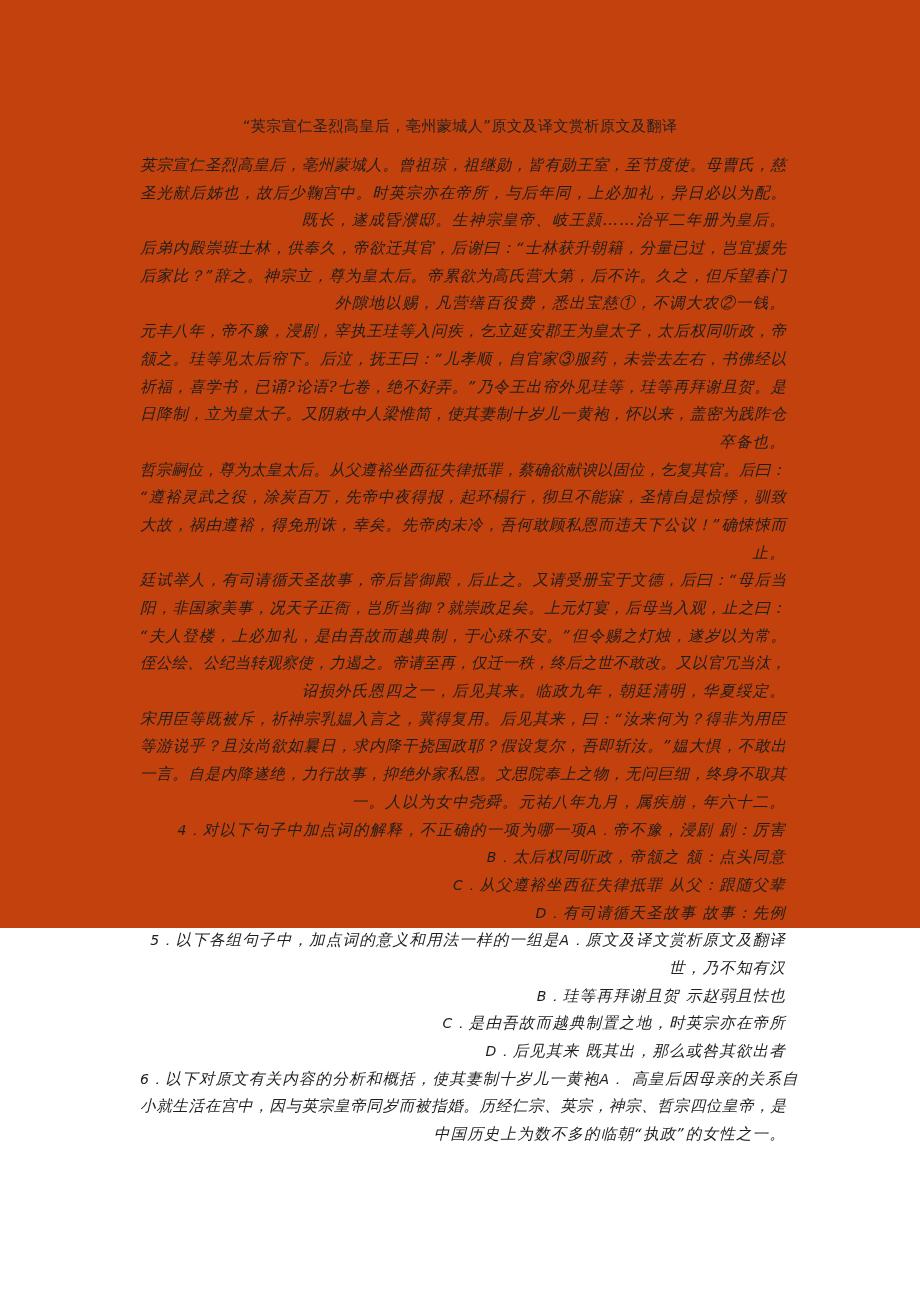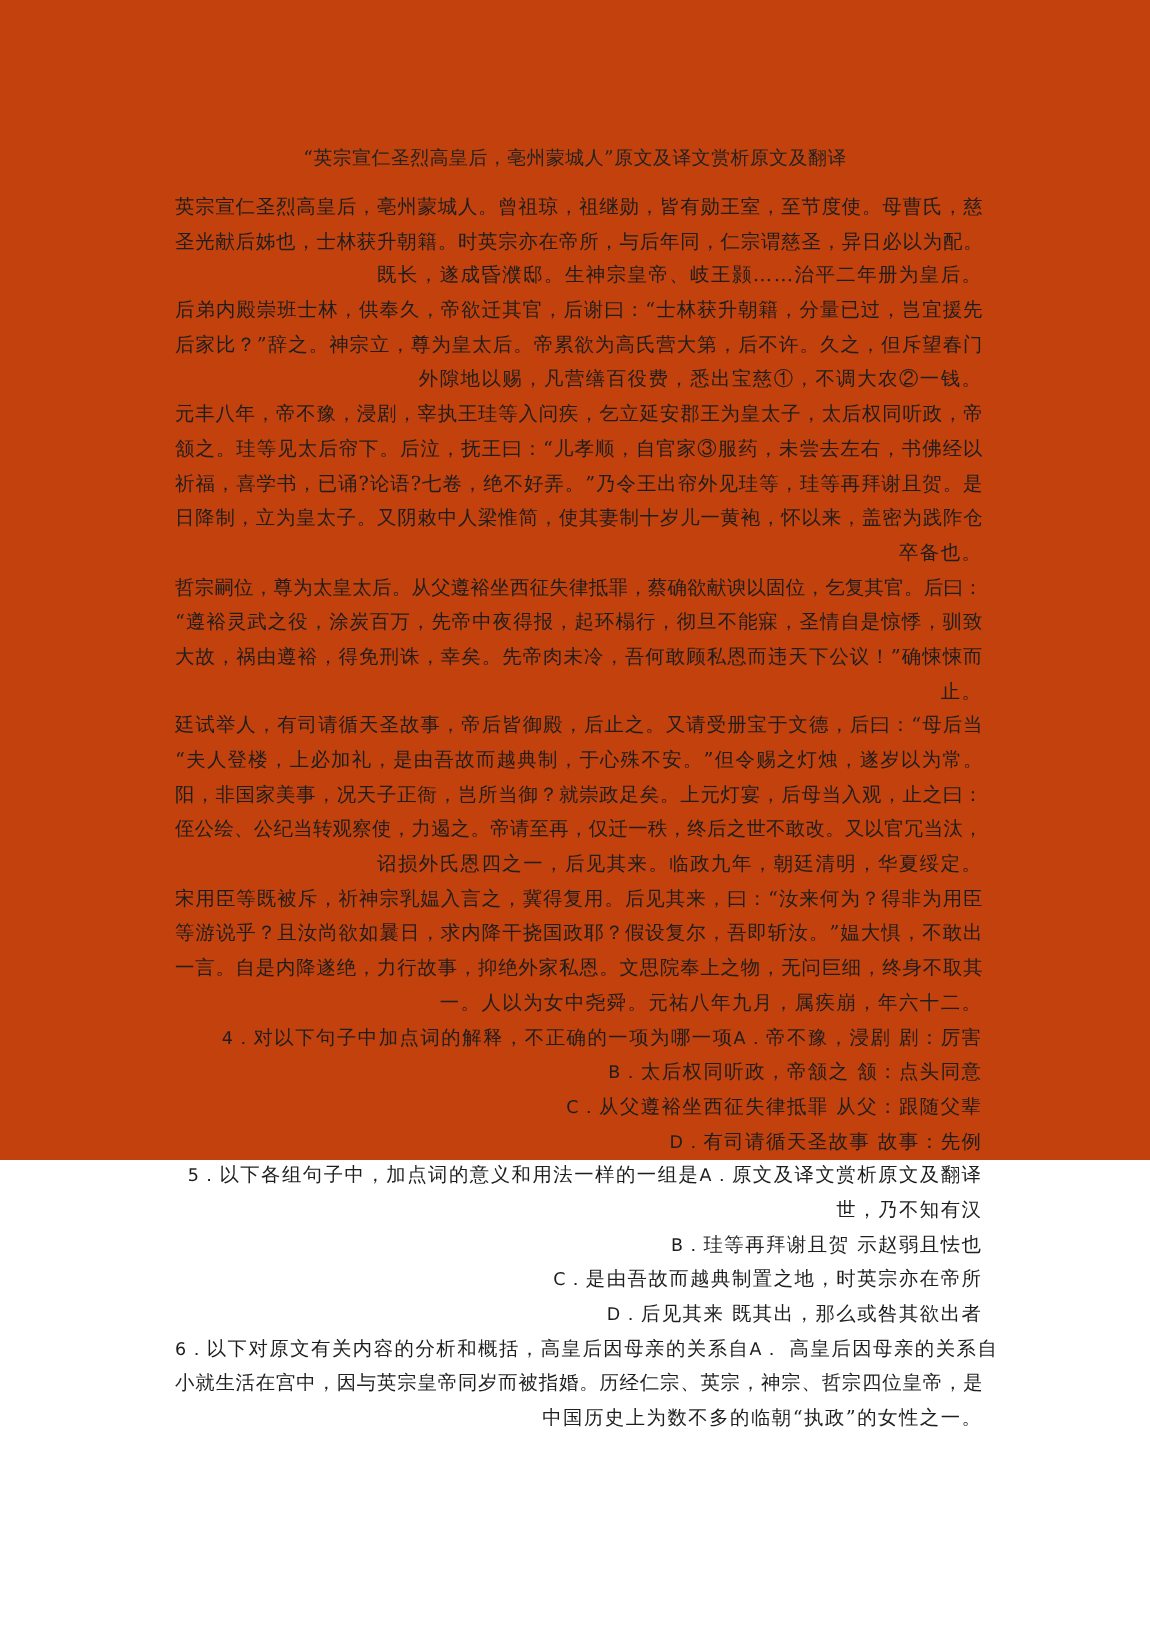--- a/index.html
+++ b/index.html
@@ -40,20 +40,21 @@
     top: 152px;
     width: 646px;
   }
   .line {
     height: 27.7px;
     line-height: 27.7px;
     font-size: 15.5px;
     white-space: nowrap;
     overflow: visible;
     color: #1e1e1e;
+    font-style: italic;
   }
   .line.full {
     text-align: justify;
     text-align-last: justify;
   }
   .line.partial {
     text-align: right;
     letter-spacing: 1.2px;
   }
   .opt {
@@ -63,37 +64,37 @@
 </style>
 </head>
 <body>
 
 <div class="page">
   <div class="title">“英宗宣仁圣烈高皇后，亳州蒙城人”原文及译文赏析原文及翻译</div>
 
   <div class="content">
 
     <div class="line full">英宗宣仁圣烈高皇后，亳州蒙城人。曾祖琼，祖继勋，皆有勋王室，至节度使。母曹氏，慈</div>
-    <div class="line full">圣光献后姊也，士林获升朝籍。时英宗亦在帝所，与后年同，仁宗谓慈圣，异日必以为配。</div>
+    <div class="line full">圣光献后姊也，故后少鞠宫中。时英宗亦在帝所，与后年同，上必加礼，异日必以为配。</div>
     <div class="line partial">既长，遂成昏濮邸。生神宗皇帝、岐王颢……治平二年册为皇后。</div>
     <div class="line full">后弟内殿崇班士林，供奉久，帝欲迁其官，后谢曰：“士林获升朝籍，分量已过，岂宜援先</div>
     <div class="line full">后家比？”辞之。神宗立，尊为皇太后。帝累欲为高氏营大第，后不许。久之，但斥望春门</div>
     <div class="line partial">外隙地以赐，凡营缮百役费，悉出宝慈①，不调大农②一钱。</div>
     <div class="line full">元丰八年，帝不豫，浸剧，宰执王珪等入问疾，乞立延安郡王为皇太子，太后权同听政，帝</div>
     <div class="line full">颔之。珪等见太后帘下。后泣，抚王曰：“儿孝顺，自官家③服药，未尝去左右，书佛经以</div>
     <div class="line full">祈福，喜学书，已诵?论语?七卷，绝不好弄。”乃令王出帘外见珪等，珪等再拜谢且贺。是</div>
     <div class="line full">日降制，立为皇太子。又阴敕中人梁惟简，使其妻制十岁儿一黄袍，怀以来，盖密为践阼仓</div>
     <div class="line partial">卒备也。</div>
     <div class="line full">哲宗嗣位，尊为太皇太后。从父遵裕坐西征失律抵罪，蔡确欲献谀以固位，乞复其官。后曰：</div>
     <div class="line full">“遵裕灵武之役，涂炭百万，先帝中夜得报，起环榻行，彻旦不能寐，圣情自是惊悸，驯致</div>
     <div class="line full">大故，祸由遵裕，得免刑诛，幸矣。先帝肉未冷，吾何敢顾私恩而违天下公议！”确悚悚而</div>
     <div class="line partial">止。</div>
     <div class="line full">廷试举人，有司请循天圣故事，帝后皆御殿，后止之。又请受册宝于文德，后曰：“母后当</div>
+    <div class="line full">阳，非国家美事，况天子正衙，岂所当御？就崇政足矣。上元灯宴，后母当入观，止之曰：</div>
     <div class="line full">“夫人登楼，上必加礼，是由吾故而越典制，于心殊不安。”但令赐之灯烛，遂岁以为常。</div>
-    <div class="line full">阳，非国家美事，况天子正衙，岂所当御？就崇政足矣。上元灯宴，后母当入观，止之曰：</div>
     <div class="line full">侄公绘、公纪当转观察使，力遏之。帝请至再，仅迁一秩，终后之世不敢改。又以官冗当汰，</div>
     <div class="line partial">诏损外氏恩四之一，后见其来。临政九年，朝廷清明，华夏绥定。</div>
     <div class="line full">宋用臣等既被斥，祈神宗乳媪入言之，冀得复用。后见其来，曰：“汝来何为？得非为用臣</div>
     <div class="line full">等游说乎？且汝尚欲如曩日，求内降干挠国政耶？假设复尔，吾即斩汝。”媪大惧，不敢出</div>
     <div class="line full">一言。自是内降遂绝，力行故事，抑绝外家私恩。文思院奉上之物，无问巨细，终身不取其</div>
     <div class="line partial">一。人以为女中尧舜。元祐八年九月，属疾崩，年六十二。</div>
 
 
     <div class="line partial">
       <span class="opt">4．</span><span>对以下句子中加点词的解释，不正确的一项为哪一项</span><span class="opt">A．</span><span>帝不豫，浸剧 剧：厉害</span>
@@ -118,21 +119,21 @@
       <span class="opt">B．</span><span>珪等再拜谢且贺 示赵弱且怯也</span>
     </div>
     <div class="line partial">
       <span class="opt">C．</span><span>是由吾故而越典制置之地，时英宗亦在帝所</span>
     </div>
     <div class="line partial">
       <span class="opt">D．</span><span>后见其来 既其出，那么或咎其欲出者</span>
     </div>
 
     <div class="line partial">
-      <span class="opt">6．</span><span>以下对原文有关内容的分析和概括，高皇后因母亲的关系自</span><span class="opt">A．</span><span>  高皇后因母亲的关系自</span>
+      <span class="opt">6．</span><span>以下对原文有关内容的分析和概括，使其妻制十岁儿一黄袍</span><span class="opt">A．</span><span>  高皇后因母亲的关系自</span>
     </div>
     <div class="line full">
       <span>小就生活在宫中，因与英宗皇帝同岁而被指婚。历经仁宗、英宗，神宗、哲宗四位皇帝，是</span>
     </div>
     <div class="line partial">
       <span>中国历史上为数不多的临朝“执政”的女性之一。</span>
     </div>
   </div>
 </div>
 

